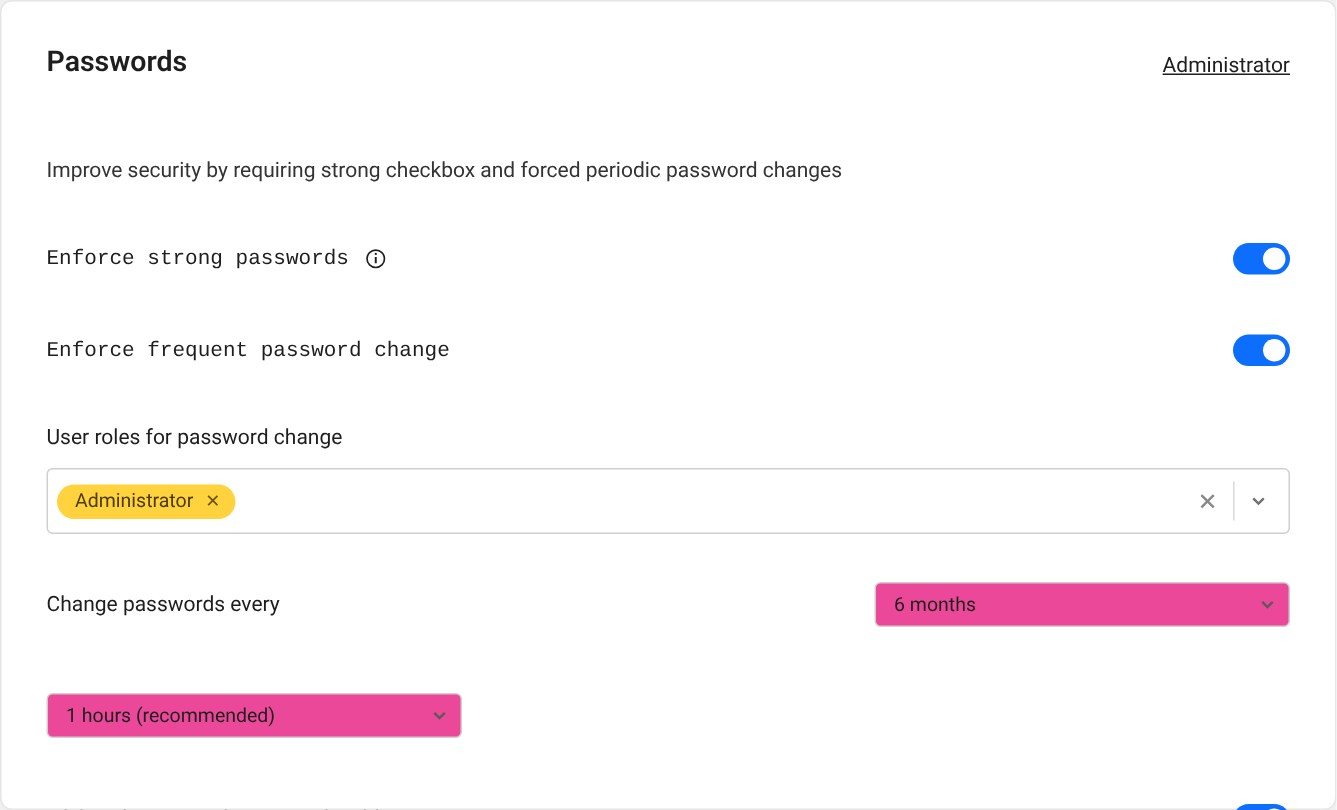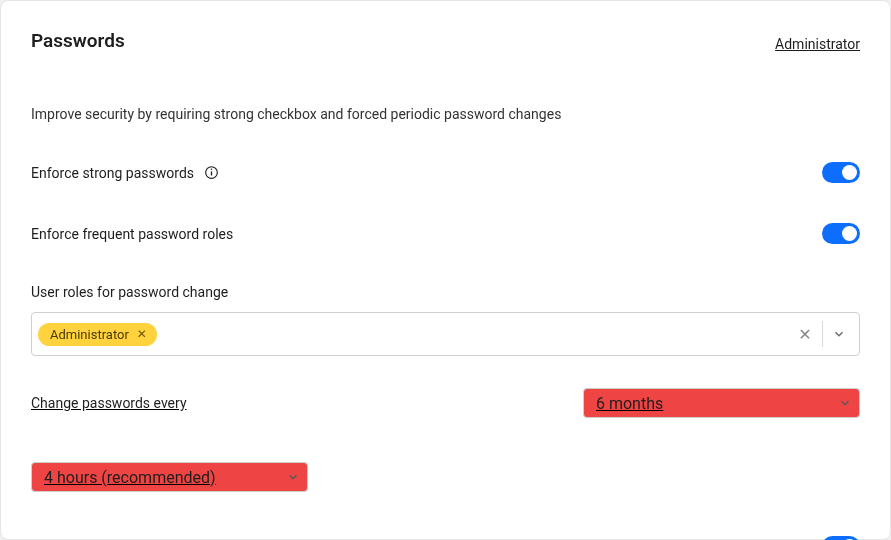--- a/index.html
+++ b/index.html
@@ -39,20 +39,21 @@
     .description {
       font-size: 14px;
       color: #333;
       margin-bottom: 40px;
     }
     .row {
       display: flex;
       justify-content: space-between;
       align-items: center;
       margin-bottom: 40px;
+      font-family: Liberation Mono, monospace;
     }
     .row-label {
       font-size: 14px;
       color: #1e1e1e;
       display: inline-flex;
       align-items: center;
       gap: 10px;
     }
     .info-icon {
       width: 15px;
@@ -140,36 +141,35 @@
       align-items: center;
       justify-content: center;
       cursor: pointer;
     }
     .ms-caret svg { width: 14px; height: 14px; color: #707070; }
     .select-row {
       display: flex;
       justify-content: space-between;
       align-items: center;
       margin-bottom: 44px;
-      text-decoration: underline;
     }
     .select-row .row-label { flex: 1; }
     .select-wrap {
       position: relative;
       width: 277px;
     }
     .select {
       width: 100%;
       height: 30px;
       border: 1px solid #cfcfcf;
       border-radius: 4px;
       padding: 0 30px 0 12px;
-      font-size: 16px;
-      color: #1e1e1e;
-      background: #ef4444;
+      font-size: 13px;
+      color: #1e1e1e;
+      background: #ec4899;
       display: flex;
       align-items: center;
       cursor: pointer;
     }
     .select-caret {
       position: absolute;
       right: 8px;
       top: 7px;
       pointer-events: none;
     }
@@ -198,21 +198,21 @@
         </svg>
       </span>
     </div>
     <div class="toggle">
         <div class="knob"></div>
       </div>
   </div>
 
   <div class="row">
     <div class="row-label">
-      <span>Enforce frequent password roles</span>
+      <span>Enforce frequent password change</span>
     </div>
     <div class="toggle">
         <div class="knob"></div>
       </div>
   </div>
 
   <div class="field-block">
     <span class="field-label">User roles for password change</span>
     <div class="multiselect">
       <div class="ms-tags">
@@ -243,21 +243,21 @@
         <svg viewBox="0 0 16 16" fill="none" stroke="currentColor" stroke-width="1.8">
           <polyline points="4,6 8,10 12,6"></polyline>
         </svg>
       </span>
     </div>
   </div>
 
   <div class="select-row">
     <div class="select-wrap">
       <div class="select">
-        <span>4 hours (recommended)</span>
+        <span>1 hours (recommended)</span>
       </div>
       <span class="select-caret">
         <svg viewBox="0 0 16 16" fill="none" stroke="currentColor" stroke-width="1.8">
           <polyline points="4,6 8,10 12,6"></polyline>
         </svg>
       </span>
     </div>
   </div>
 
   <div class="row">

